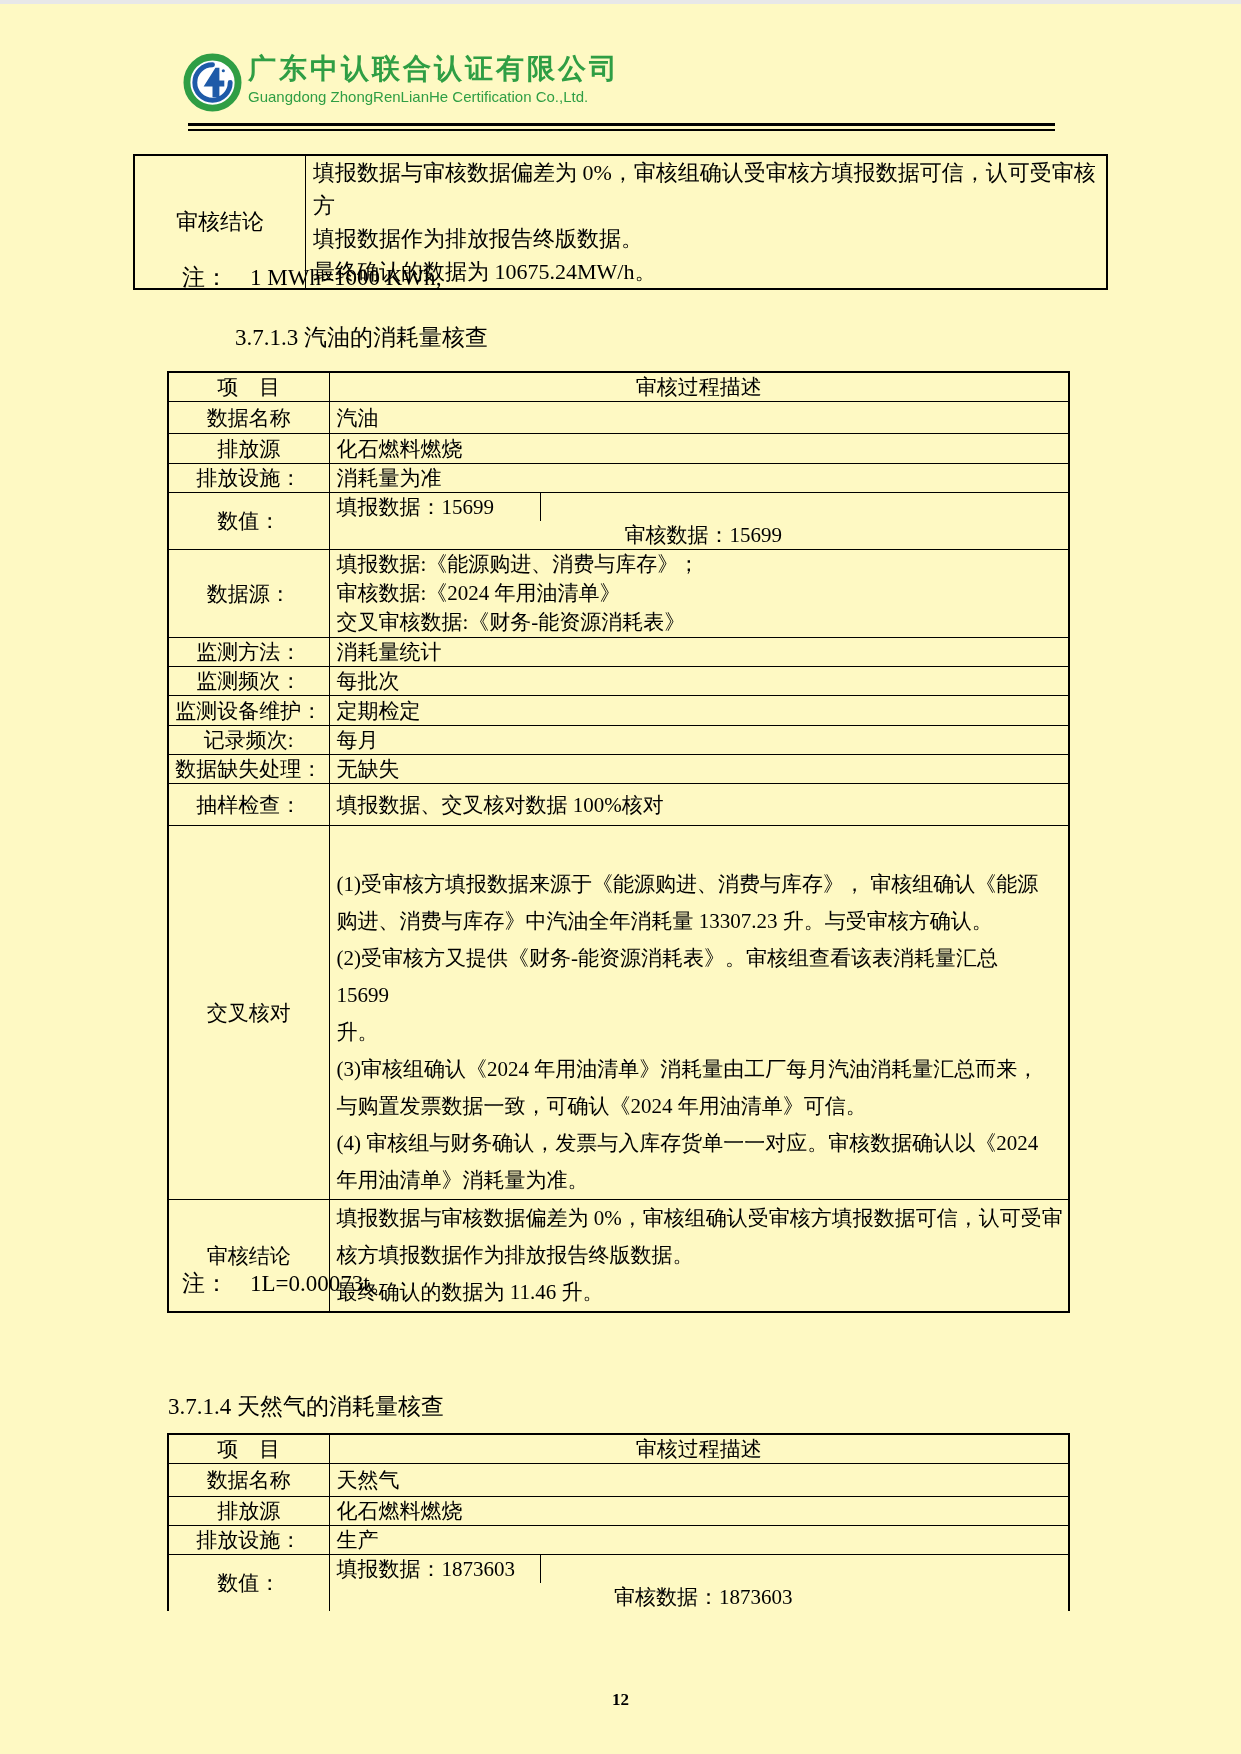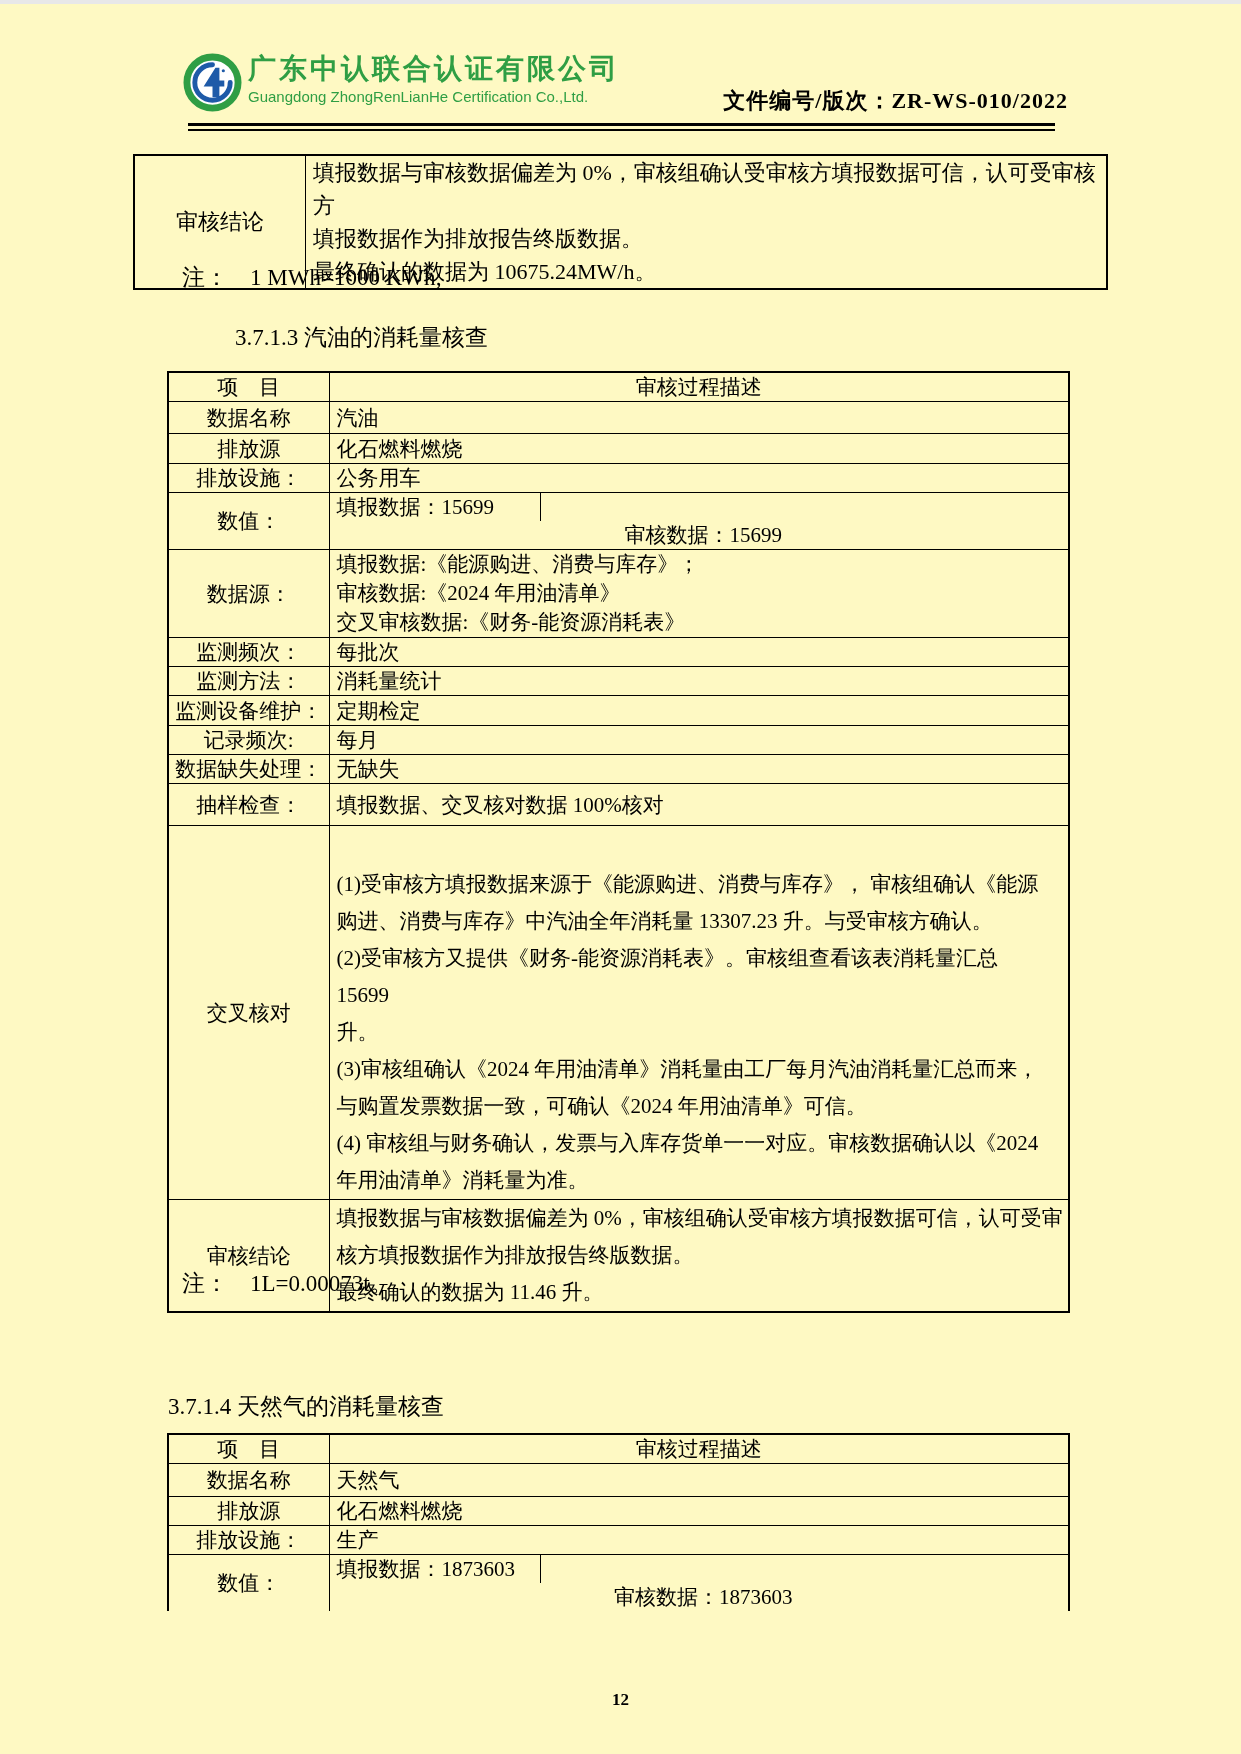--- a/index.html
+++ b/index.html
@@ -78,21 +78,20 @@
 
   <svg class="logo" viewBox="0 0 60 60">
     <circle cx="30" cy="30" r="26" fill="#ffffff" stroke="#2f9e44" stroke-width="7"></circle>
     <path d="M30 12 a18 18 0 1 0 18 18" fill="none" stroke="#1e5aa8" stroke-width="5" stroke-linecap="round"></path>
     <path d="M33 15 L21 34 h9 v11 h7 V34 h5 v-6 h-5 V15 Z" fill="#1e5aa8"></path>
     <circle cx="41" cy="18" r="1.6" fill="#1e5aa8"></circle>
     <circle cx="45" cy="40" r="1.4" fill="#1e5aa8"></circle>
   </svg>
   <div class="company-cn">广东中认联合认证有限公司</div>
   <div class="company-en">Guangdong ZhongRenLianHe Certification Co.,Ltd.</div>
-  <div class="doc-no">文件编号/版次：ZR-WS-010/2022</div>
   <div class="header-rule"></div>
 
   <table class="table1 t-outer">
     <tbody>
         <tr>
       <td class="lbl">审核结论</td>
       <td class="val">填报数据与审核数据偏差为 0%，审核组确认受审核方填报数据可信，认可受审核方
 填报数据作为排放报告终版数据。
 最终确认的数据为 10675.24MW/h。</td>
     </tr>
@@ -118,44 +117,44 @@
     <tr style="height:32px">
       <td class="lbl">数据名称</td>
       <td class="val">汽油</td>
     </tr>
     <tr style="height:30px">
       <td class="lbl">排放源</td>
       <td class="val">化石燃料燃烧</td>
     </tr>
     <tr style="height:26px">
       <td class="lbl">排放设施：</td>
-      <td class="val">公务用车</td>
+      <td class="val">消耗量为准</td>
     </tr>
     <tr style="height:33px">
       <td class="lbl">数值：</td>
       <td>
         <div class="split">
           <span class="part1">填报数据：15699</span>
           <span class="part2">审核数据：15699</span>
         </div>
       </td>
     </tr>
     <tr style="height:88px">
       <td class="lbl">数据源：</td>
       <td class="val datasource">填报数据:《能源购进、消费与库存》；
 审核数据:《2024 年用油清单》
 交叉审核数据:《财务-能资源消耗表》</td>
     </tr>
     <tr style="height:28px">
+      <td class="lbl">监测方法：</td>
+      <td class="val">消耗量统计</td>
+    </tr>
+    <tr style="height:28px">
       <td class="lbl">监测频次：</td>
       <td class="val">每批次</td>
-    </tr>
-    <tr style="height:28px">
-      <td class="lbl">监测方法：</td>
-      <td class="val">消耗量统计</td>
     </tr>
     <tr style="height:30px">
       <td class="lbl">监测设备维护：</td>
       <td class="val">定期检定</td>
     </tr>
     <tr style="height:29px">
       <td class="lbl">记录频次:</td>
       <td class="val">每月</td>
     </tr>
     <tr style="height:28px">

